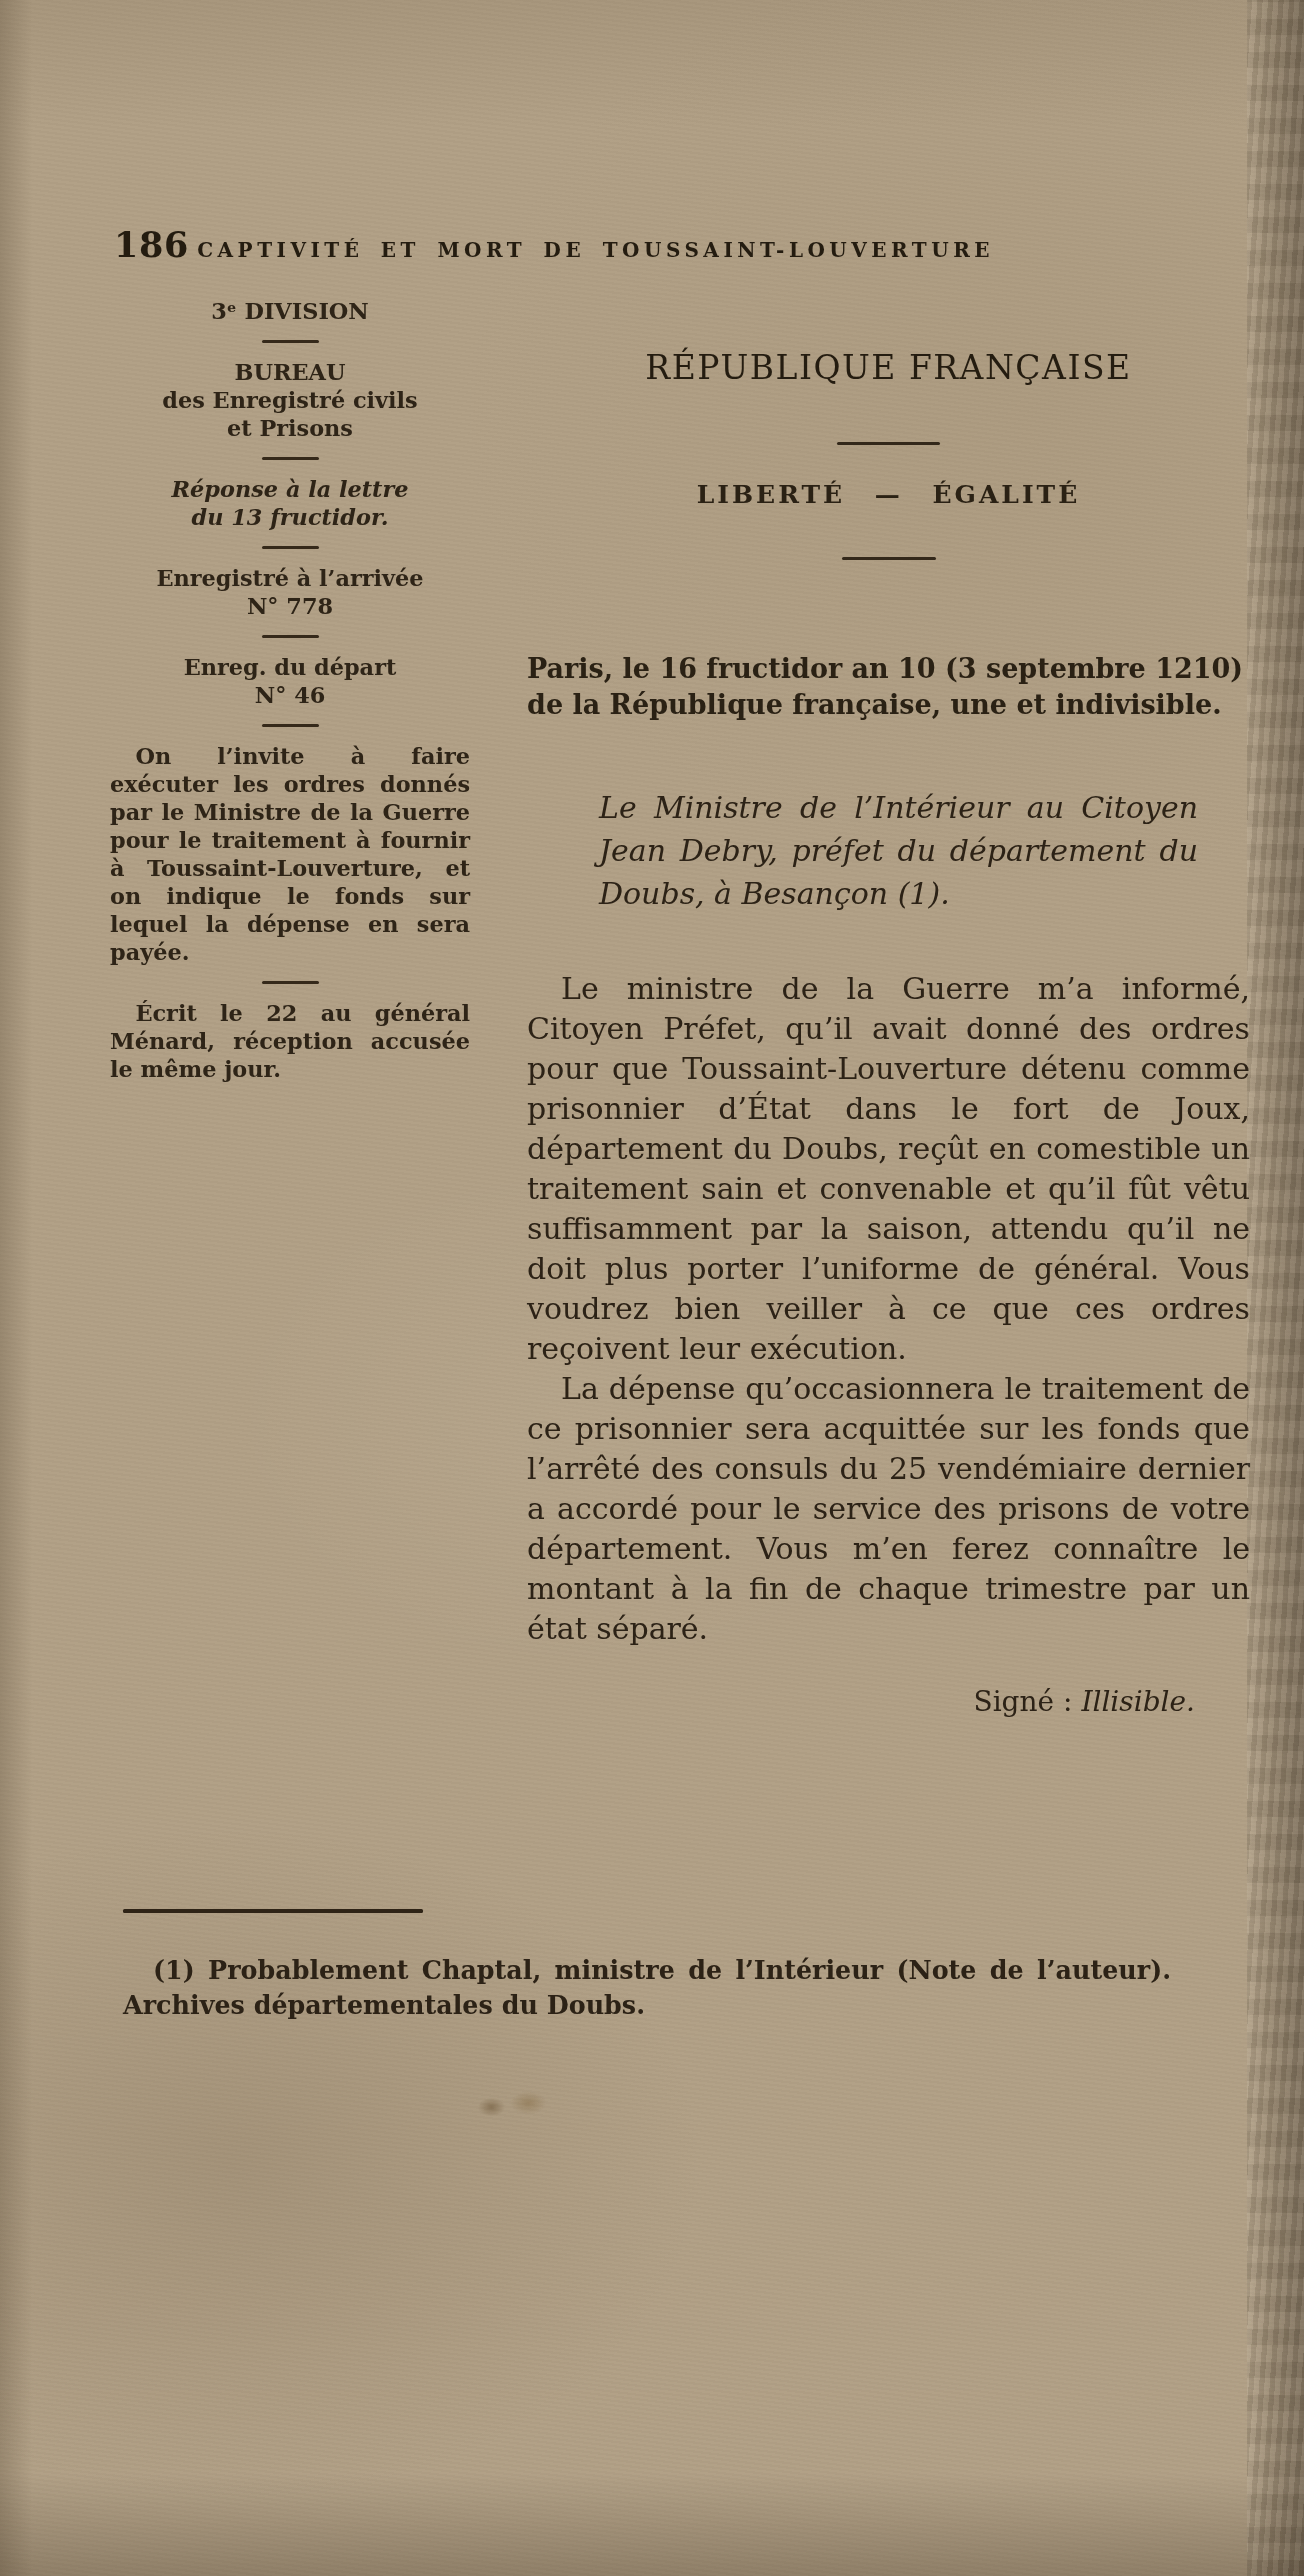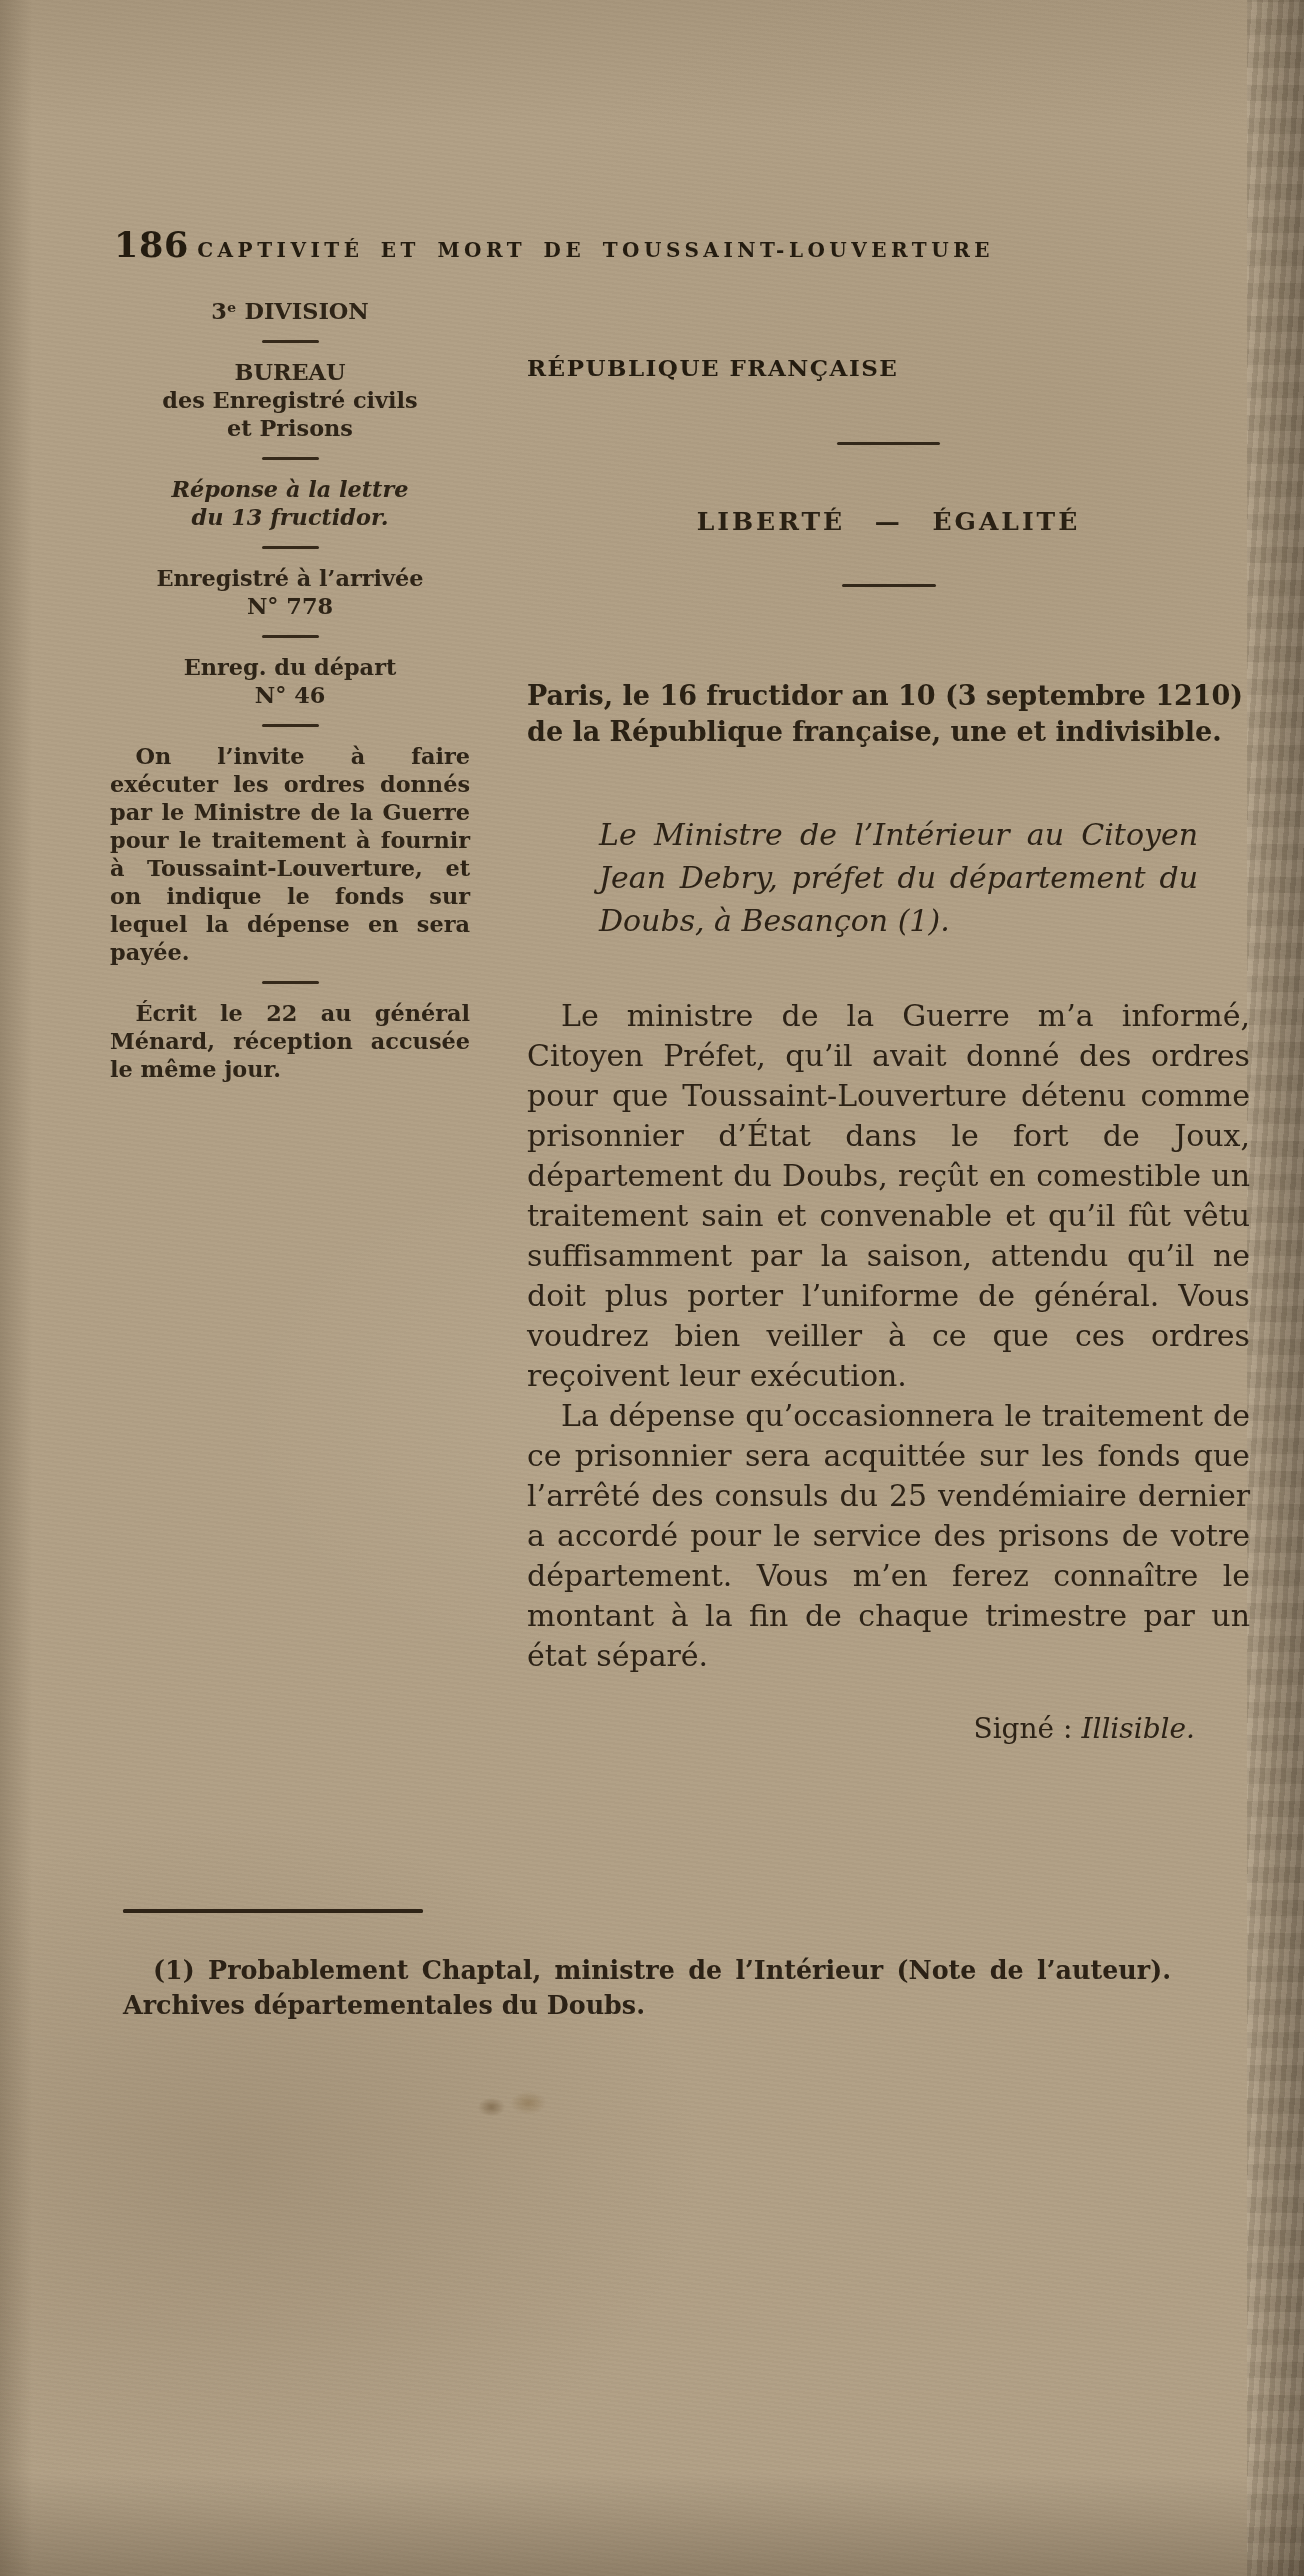--- a/index.html
+++ b/index.html
@@ -39,23 +39,23 @@
   }
   .mc{text-align:center;}
   .mital{font-style:italic;}
   .mrule{width:57px;height:3px;background:#35291a;margin:15px auto 15px;border-radius:1.5px;}
   .mnote{text-align:justify;text-indent:25.4px;margin-top:4.5px;}
 
   .maincol{
     position:absolute;left:527px;top:348px;width:723px;
     font-size:30px;line-height:40px;
   }
-  .repub{text-align:left;font-weight:bold;font-size:23px;letter-spacing:1.5px;color:#241c10;}
+  .repub{text-align:center;font-weight:normal;font-size:33px;letter-spacing:1.5px;color:#241c10;}
   .rule1{width:103px;height:3px;background:#33281a;margin:54px auto 0;border-radius:1.5px;}
-  .devise{text-align:center;font-weight:bold;font-size:25px;letter-spacing:3px;word-spacing:18px;margin-top:57px;color:#2a2114;}
+  .devise{text-align:center;font-weight:bold;font-size:25px;letter-spacing:3px;word-spacing:18px;margin-top:30px;color:#2a2114;}
   .rule2{width:94px;height:3px;background:#33281a;margin:42px auto 0;border-radius:1.5px;}
   .dateline{margin-top:91px;font-weight:bold;font-size:27px;line-height:36px;color:#2a2114;}
   .address{margin:63px 52px 0 72px;font-style:italic;font-size:30px;line-height:43px;text-align:justify;}
   .bodypara{text-align:justify;text-indent:34px;}
   .p1{margin-top:54px;}
   .salute{text-indent:34px;}
   .sig{text-align:right;padding-right:55px;margin-top:33px;font-size:28px;}
   .sig .ital{font-style:italic;}
 
   .footnote{

